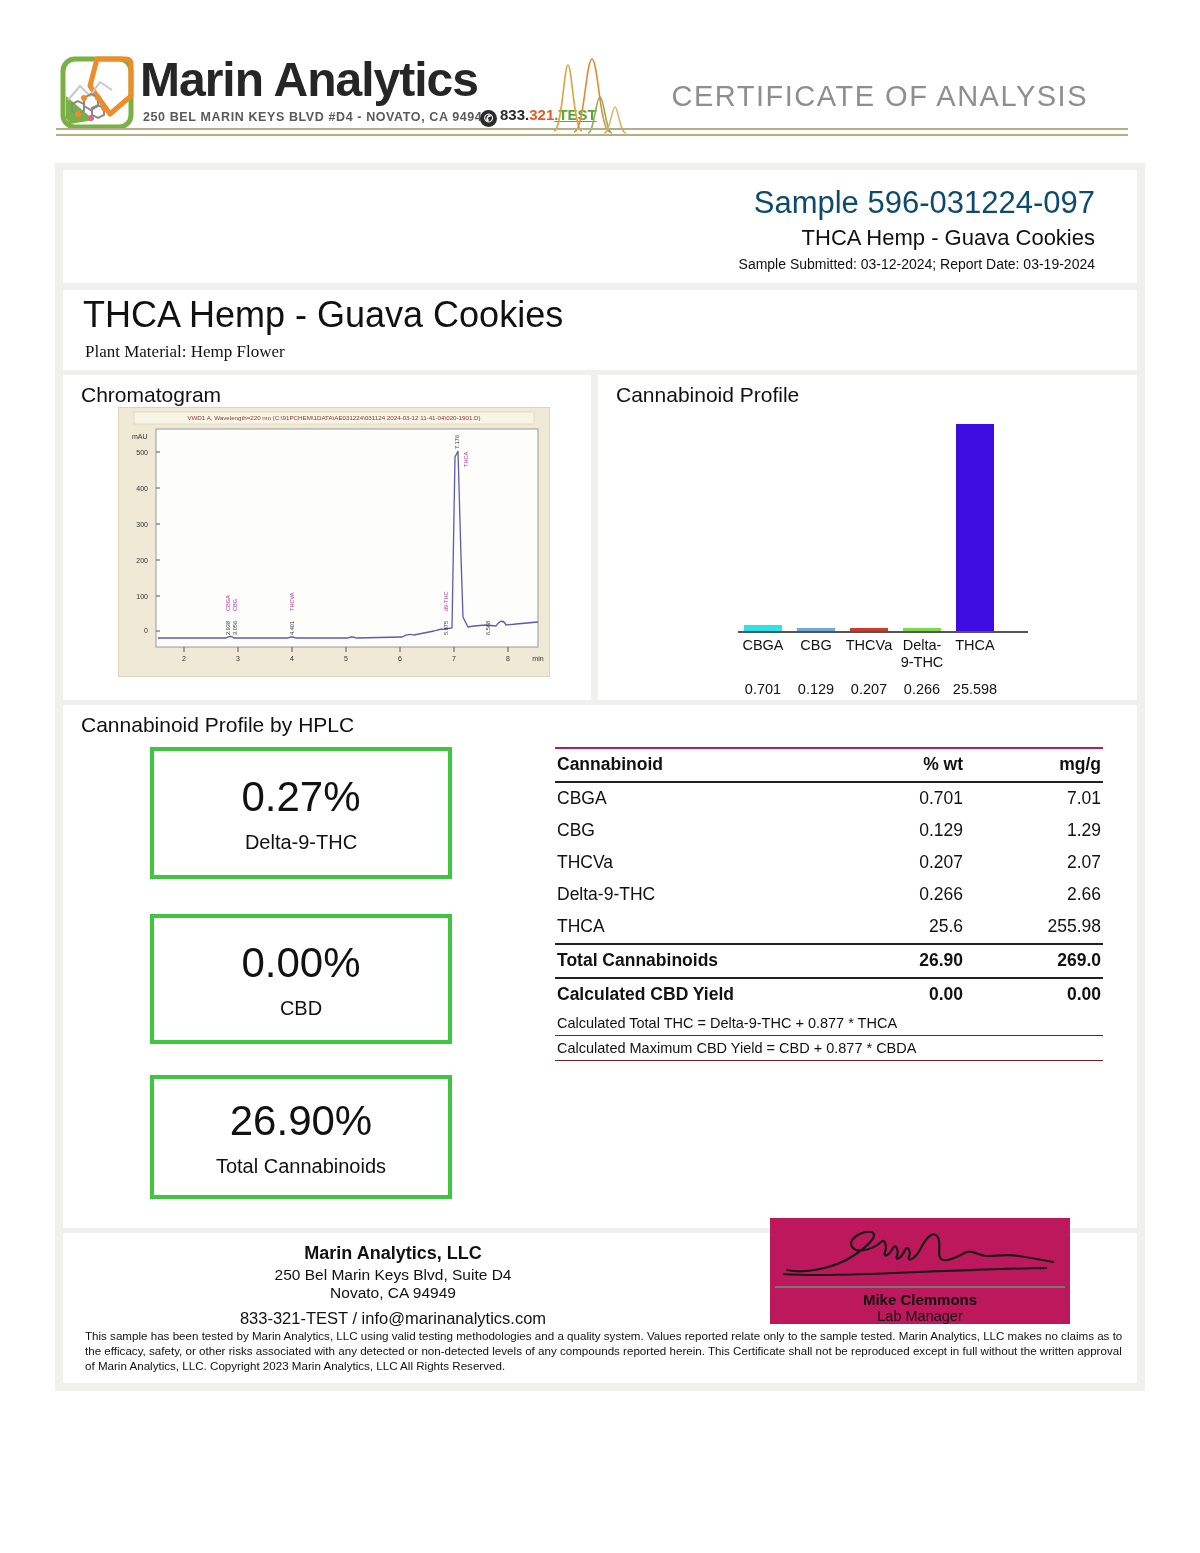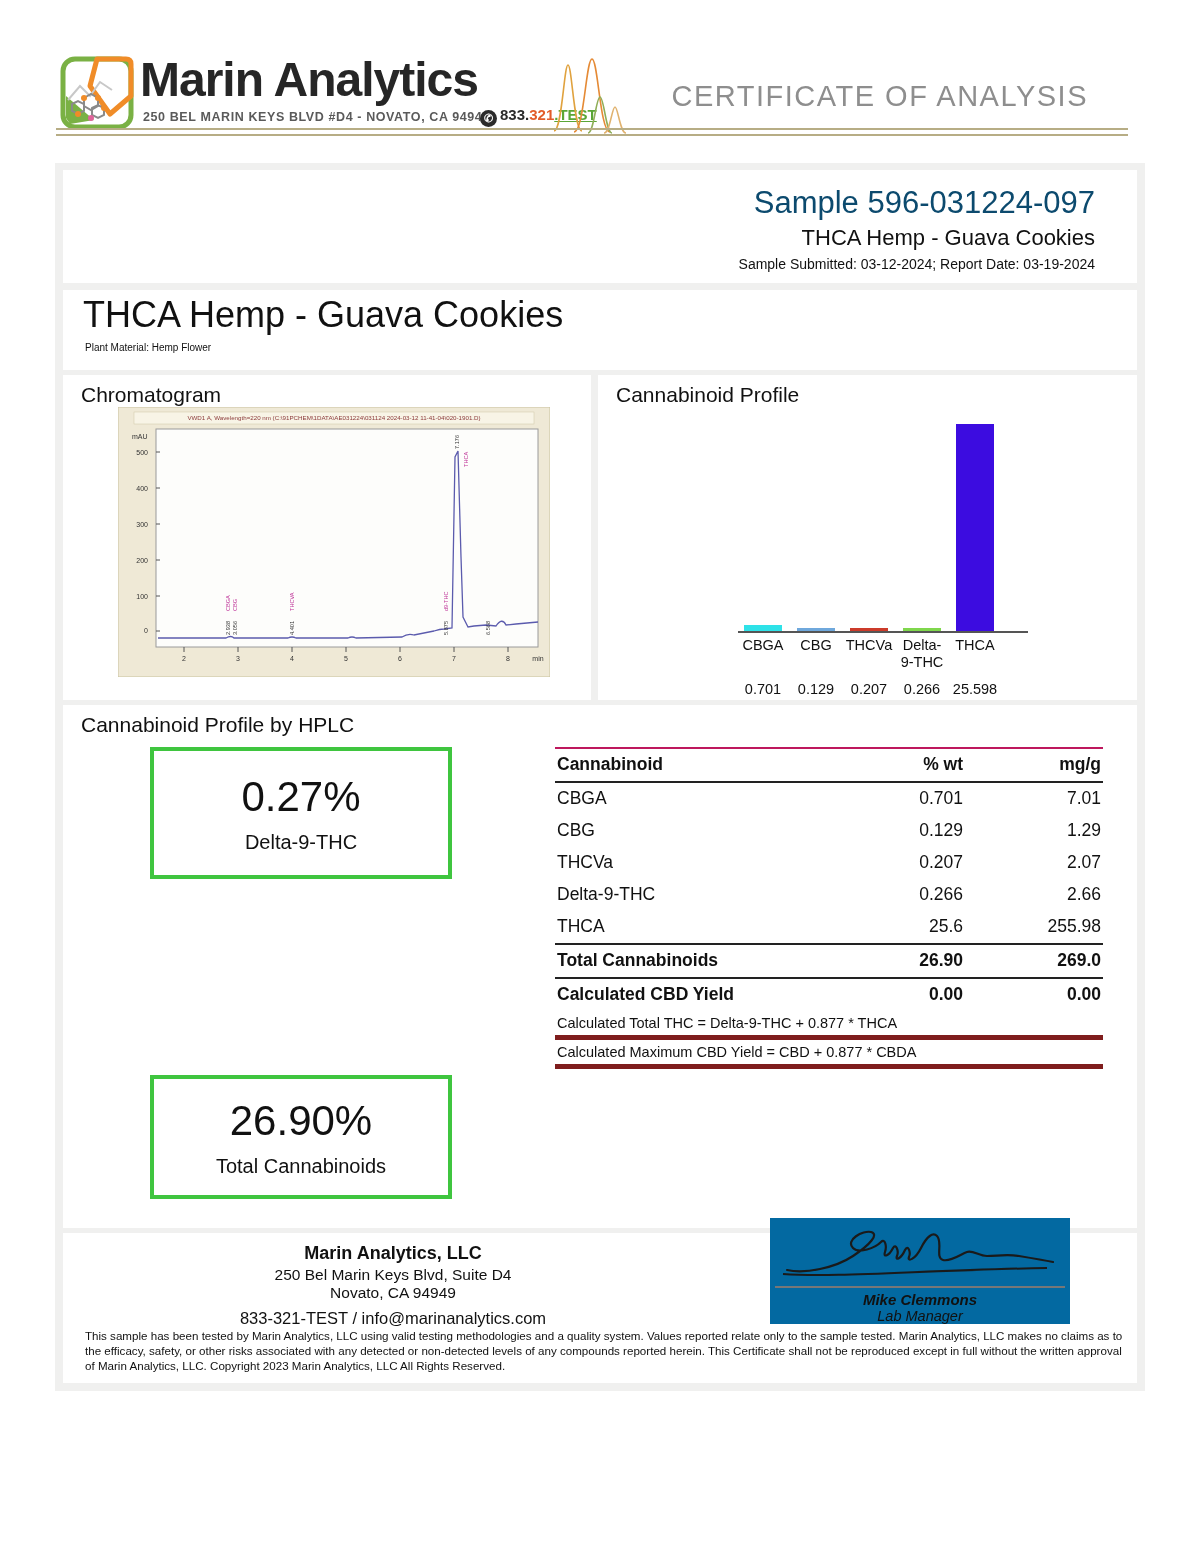--- a/index.html
+++ b/index.html
@@ -29,21 +29,21 @@
   .card-hplc     { left:8px;  top:542px;  width:1074px; height:523px; }
   .card-footer   { left:8px;  top:1070px; width:1074px; height:150px; }
 
   
   .sample-id { position:absolute; right:42px; top:15px; font-size:31px; color:#0c4a6e; }
   .sample-name { position:absolute; right:42px; top:55px; font-size:22px; color:#111; }
   .sample-dates { position:absolute; right:42px; top:86px; font-size:14px; color:#111; }
 
   
   .product-title { position:absolute; left:20px; top:4px; font-size:36px; color:#111; }
-  .product-material { position:absolute; left:22px; top:52px; font-size:10px; color:#111; }
+  .product-material { position:absolute; left:22px; top:52px; font-size:17px; color:#111;font-family:Liberation Serif, serif; }
 
   .section-h { position:absolute; left:18px; top:8px; font-size:21px; color:#111; }
 
   
   .chrom-svg { position:absolute; left:55px; top:32px; }
 
   
   .chart-wrap { position:absolute; left:140px; top:40px; width:330px; height:275px; }
   .bar-axis { position:absolute; left:0; top:216px; width:290px; height:2px; background:#555; }
   .bar-col { position:absolute; bottom:0; width:50px; text-align:center; }
@@ -60,28 +60,28 @@
 
   .hplc-table { position:absolute; left:492px; top:42px; width:548px; border-collapse:collapse; font-size:17.5px; color:#111; }
   .hplc-table th, .hplc-table td { padding:5px 2px 6px 2px; font-weight:normal; }
   .hplc-table .c-name { text-align:left; width:282px; }
   .hplc-table .c-pct  { text-align:right; width:128px; }
   .hplc-table .c-mgg  { text-align:right; width:138px; }
   .row-head th { border-top:2px solid #be185d; border-bottom:2px solid #222; font-weight:bold; }
   .row-last td { border-bottom:2px solid #222; }
   .row-total td { border-bottom:2px solid #222; font-weight:bold; }
   .row-calc td { font-weight:bold; }
-  .row-note td { font-size:14.5px; border-bottom:5px solid #7f1d1d; padding:4px 2px; }
+  .row-note td { font-size:14.5px; border-bottom:1px solid #7f1d1d; padding:4px 2px; }
 
   
   .f-address { position:absolute; left:120px; top:10px; width:420px; text-align:center; color:#111; }
   .f-company { font-size:18px; font-weight:bold; margin-bottom:2px; }
   .f-line { font-size:15.5px; }
   .f-contact { font-size:16.5px; margin-top:7px; }
-  .sig-block { position:absolute; left:707px; top:-15px; width:300px; background:#0369a1; text-align:center;font-style:italic; }
+  .sig-block { position:absolute; left:707px; top:-15px; width:300px; background:#be185d; text-align:center; }
   .sig-line { border-bottom:2px solid #777; margin:0 5px; }
   .sig-name { font-size:15px; font-weight:bold; margin-top:3px; color:#111; }
   .sig-title { font-size:14.5px; color:#111; }
   .disclaimer { position:absolute; left:22px; top:96px; width:1040px; font-size:11.6px; color:#111; line-height:1.28; }
 </style>
 </head>
 <body>
 
 <div class="page">
 
@@ -222,20 +222,24 @@
       </div>
     </div>
 
     <div class="card card-hplc">
       <div class="section-h">Cannabinoid Profile by HPLC</div>
 
       <div class="green-box gb1">
         <div class="gb-value">0.27%</div>
         <div class="gb-label">Delta-9-THC</div>
       </div>
+      <div class="green-box gb2">
+        <div class="gb-value">0.00%</div>
+        <div class="gb-label">CBD</div>
+      </div>
       <div class="green-box gb3">
         <div class="gb-value">26.90%</div>
         <div class="gb-label">Total Cannabinoids</div>
       </div>
 
       <table class="hplc-table">
         <tbody>
             <tr class="row-head">
           <th class="c-name">Cannabinoid</th>
           <th class="c-pct">% wt</th>

